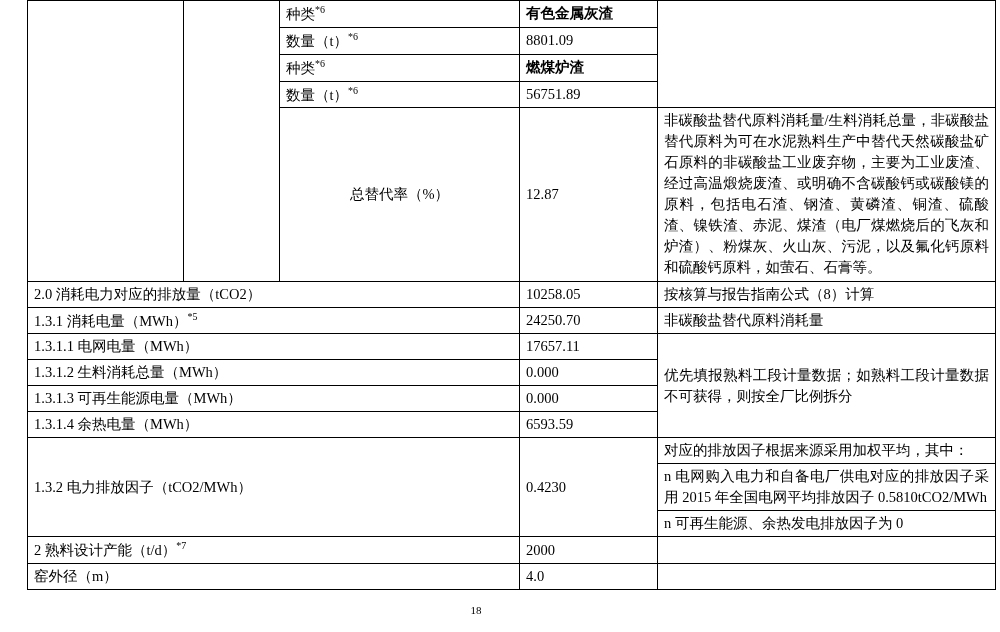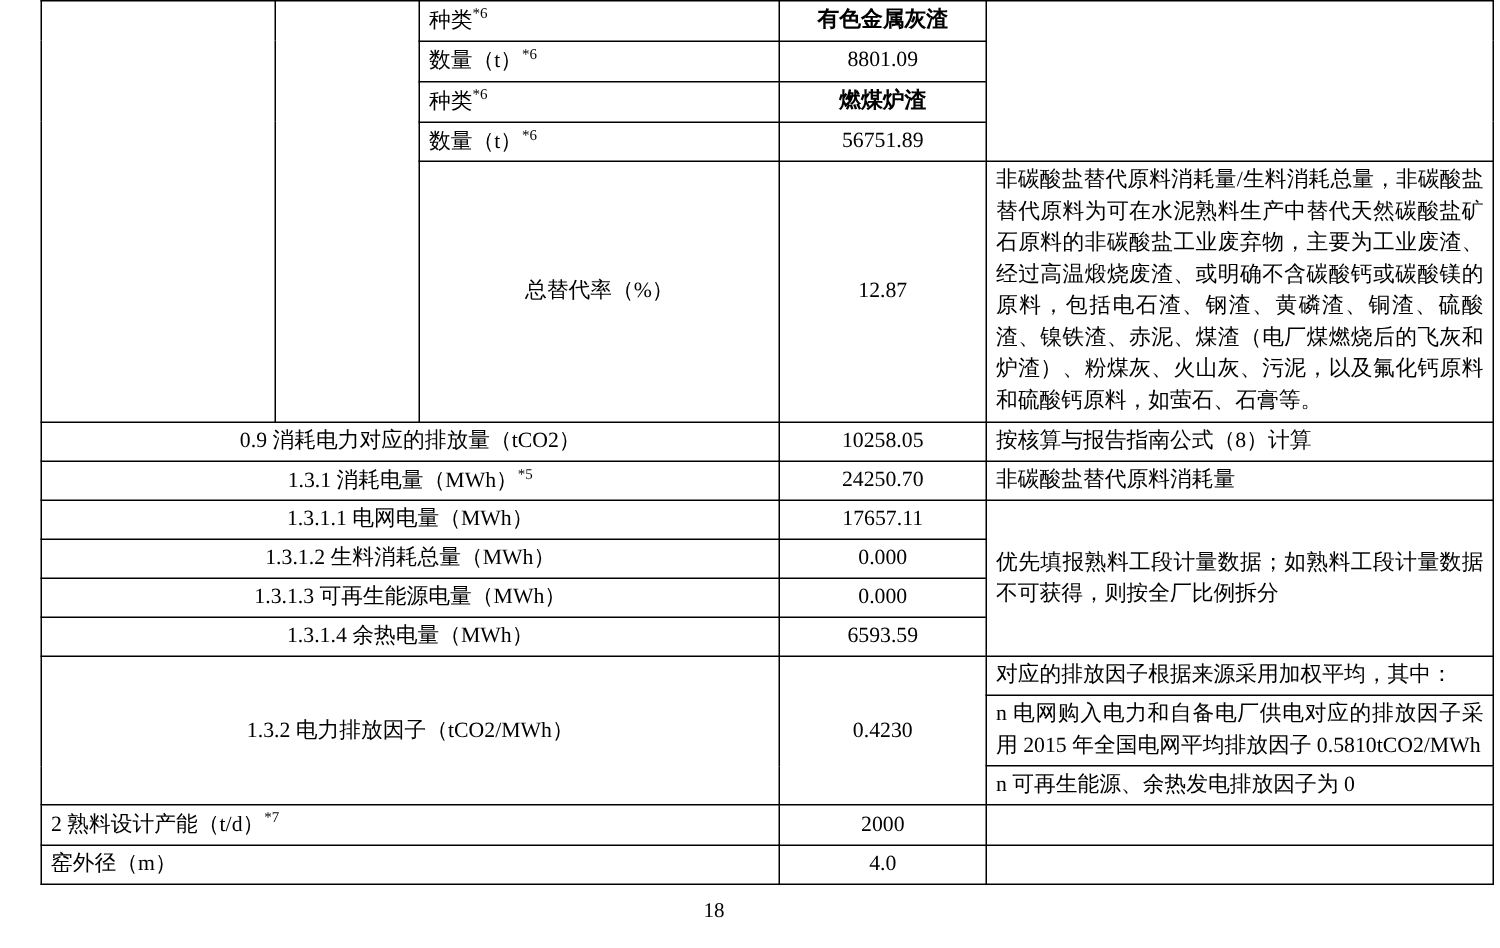--- a/index.html
+++ b/index.html
@@ -37,21 +37,21 @@
     vertical-align: middle;
     word-wrap: break-word;
   }
   
   col.c1 { width: 156px; }
   col.c2 { width: 96px; }
   col.c3 { width: 240px; }
   col.c4 { width: 138px; }
   col.c5 { width: 338px; }
 
-  .center { text-align: center; }
+  .center { }
   .bold { font-weight: bold; }
   .label-cell {
     text-align: left;
     padding-left: 8px;
   }
   .label-center { text-align: center; }
   .note-cell {
     text-align: left;
     font-size: 14px;
     line-height: 1.55;
@@ -67,21 +67,21 @@
     border-right: 1px solid #000;
     border-top: none;
     border-bottom: none;
   }
   .page-number {
     position: absolute;
     bottom: 16px;
     left: 0;
     width: 952px;
     text-align: center;
-    font-size: 14px;
+    font-size: 11px;
     font-family: "Liberation Serif", "DejaVu Serif", serif;
   }
 </style>
 </head>
 <body>
 
 <div class="page">
 
   <table class="doc-table">
     <colgroup>
@@ -127,21 +127,21 @@
       <tr>
         <td class="label-center" style="height:148px;text-align:center;">
           <span>总替代率（%）</span>
         </td>
         <td class="center">12.87</td>
         <td class="note-cell">非碳酸盐替代原料消耗量/生料消耗总量，非碳酸盐替代原料为可在水泥熟料生产中替代天然碳酸盐矿石原料的非碳酸盐工业废弃物，主要为工业废渣、经过高温煅烧废渣、或明确不含碳酸钙或碳酸镁的原料，包括电石渣、钢渣、黄磷渣、铜渣、硫酸渣、镍铁渣、赤泥、煤渣（电厂煤燃烧后的飞灰和炉渣）、粉煤灰、火山灰、污泥，以及氟化钙原料和硫酸钙原料，如萤石、石膏等。</td>
       </tr>
 
       <tr>
         <td colspan="3" class="center">
-          <span>0.9 消耗电力对应的排放量（tCO2）</span>
+          <span>2.0 消耗电力对应的排放量（tCO2）</span>
         </td>
         <td class="center">10258.05</td>
         <td class="note-cell">按核算与报告指南公式（8）计算</td>
       </tr>
 
       <tr>
         <td colspan="3" class="center">
           <span>1.3.1 消耗电量（MWh）</span><span class="sup">*5</span>
         </td>
         <td class="center">24250.70</td>

